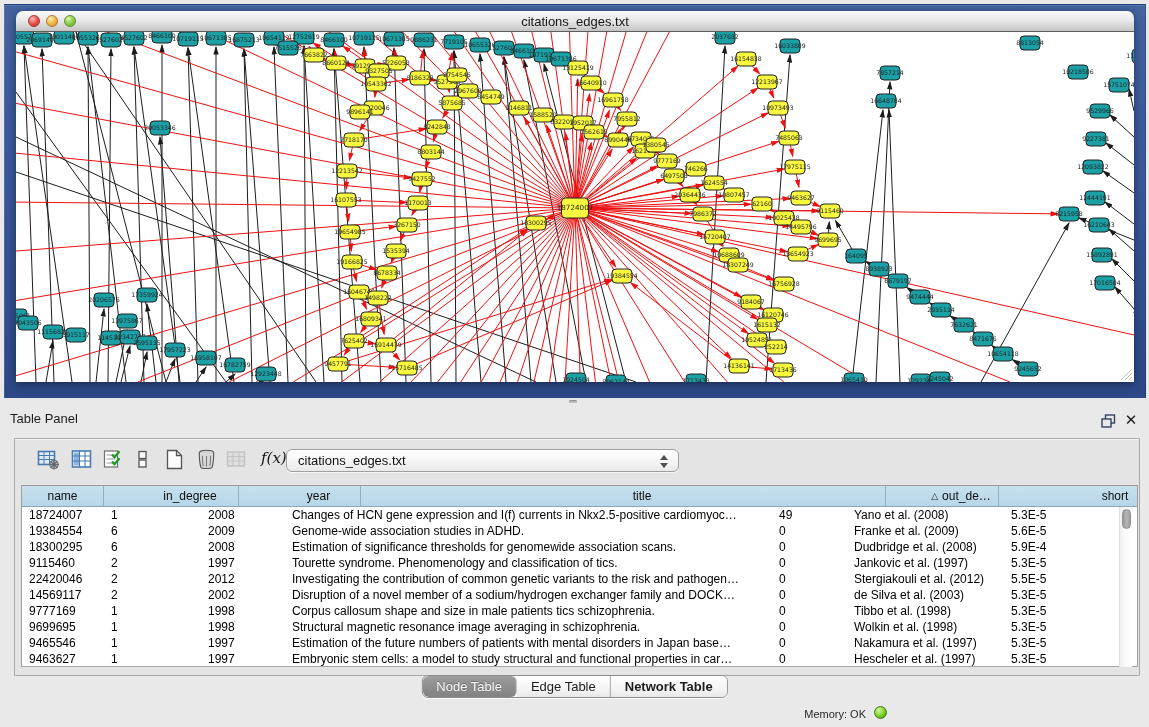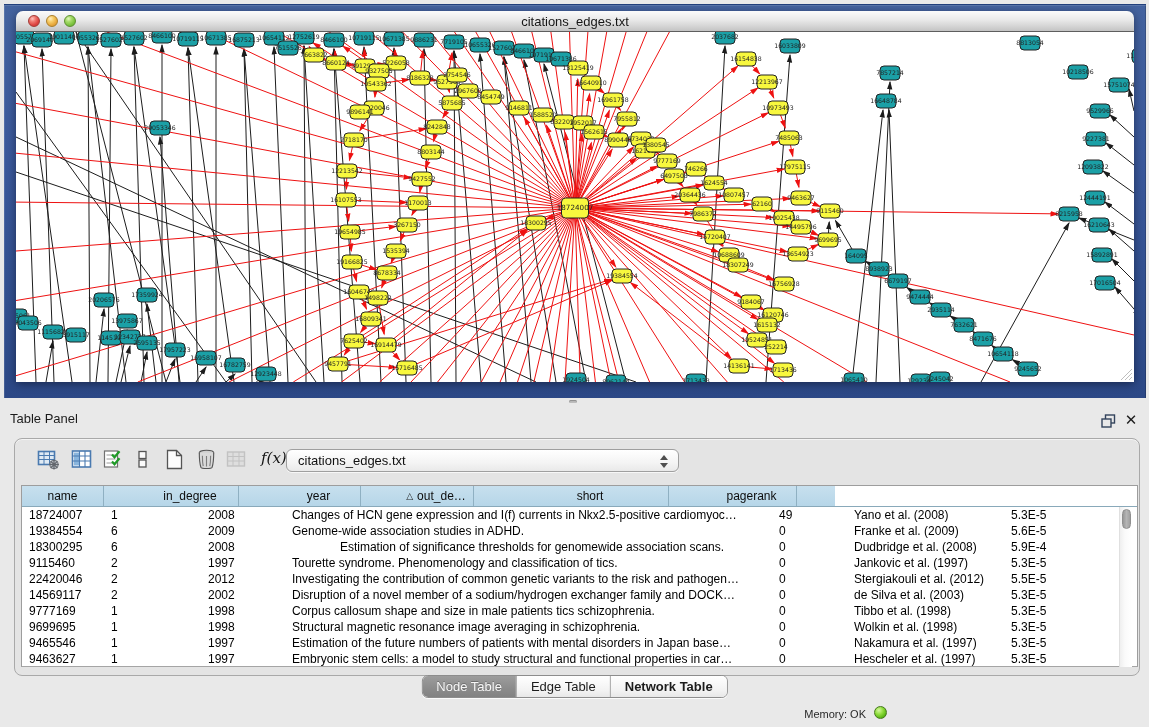--- a/index.html
+++ b/index.html
@@ -31,21 +31,21 @@
 .splitter .dimple { position:absolute; left:569px; top:2px; width:8px; height:3px; border-radius:2px;
   background:#bdbdbd; box-shadow:inset 0 1px 1px rgba(0,0,0,.25); }
 .tp-header { position:absolute; left:0; top:403px; width:1149px; height:32px; }
 .tp-title { position:absolute; left:10px; top:8px; font-size:13px; color:#1c1c1c; }
 .tp-float { position:absolute; left:1101px; top:11px; width:15px; height:14px; }
 .tp-close { position:absolute; left:1123px; top:8px; width:16px; height:18px; font-size:15px; font-weight:bold;
   color:#1a1a1a; text-align:center; line-height:18px; }
 
 
 .tp-box { position:absolute; left:14px; top:438px; width:1126px; height:238px; background:#e4e4e4;
-  border:1px solid #a9a9a9; border-radius:8px; box-shadow:inset 0 1px 0 rgba(255,255,255,.6); }
+  border:1px solid #a9a9a9; border-radius:1px; box-shadow:inset 0 1px 0 rgba(255,255,255,.6); }
 .toolbar { position:absolute; left:0; top:7px; width:100%; height:32px; }
 .tbtn { position:absolute; top:2px; width:24px; height:26px; }
 .tbtn svg { display:block; margin:auto; }
 .fx { font-family:"DejaVu Serif","Liberation Serif",serif; font-style:italic; font-size:15px; color:#111; }
 .combo { position:absolute; left:271px; top:3px; width:393px; height:23px; border:1px solid #9f9f9f; border-radius:6px;
   background:linear-gradient(180deg,#ffffff 0%,#f4f4f4 60%,#e9e9e9 100%); box-shadow:0 1px 0 rgba(255,255,255,.7); }
 .combo .val { position:absolute; left:11px; top:3px; font-size:13px; color:#101010; }
 .combo .arrows { position:absolute; right:9px; top:4px; width:9px; height:15px; }
 .combo .arrows i { position:absolute; left:0; width:0; height:0; border-left:4.5px solid transparent; border-right:4.5px solid transparent; }
 .combo .arrows i.up { top:1px; border-bottom:5px solid #4e4e4e; }
@@ -70,21 +70,21 @@
   background:linear-gradient(90deg,#989898,#b5b5b5 50%,#a0a0a0); border:0.5px solid #8f8f8f; }
 
 
 .tabs { position:absolute; left:50%; top:675px; transform:translateX(-50%); display:flex; height:23px;
   border:1px solid #8d8d8d; border-radius:6px; overflow:hidden; background:#ffffff;
   box-shadow:0 1px 0 rgba(255,255,255,.8); }
 .tab { display:flex; align-items:center; padding:0 14px; font-size:13px; color:#1c1c1c;
   background:linear-gradient(180deg,#ffffff 0%,#f2f2f2 70%,#e8e8e8 100%); border-right:1px solid #9a9a9a; }
 .tab:last-child { border-right:none;font-weight:bold; }
 .tab.active { background:linear-gradient(180deg,#9d9d9d 0%,#8b8b8b 60%,#828282 100%); color:#f7f7f7;
-  text-shadow:0 -1px 0 rgba(0,0,0,.25); }
+  text-shadow:0 -1px 0 rgba(0,0,0,.25);border-radius:6px; }
 
 
 .statusbar { position:absolute; left:0; top:700px; width:910px; height:27px; }
 .mem { position:absolute; right:44px; top:8px; font-size:11px; color:#2a2a2a; }
 .memdot { position:absolute; right:23px; top:6px; width:13px; height:13px; border-radius:50%;
   background:radial-gradient(circle at 35% 30%,#d6f7a0 0%,#8fdd3c 40%,#58b414 75%,#459308 100%);
   border:1px solid #45791c; }
 </style>
 </head>
 <body>
@@ -1037,20 +1037,21 @@
             <i class="dn"></i>
           </span>
       </div>
     </div>
 
     <div class="tbl">
       <div class="thead" id="thead">
           <div class="th" style="width: 82px;">name</div>
           <div class="th" style="width: 97px;">in_degree</div>
           <div class="th" style="width: 84px;">year</div>
+          <div class="th" style="width: 487px;">title</div>
           <div class="th" style="width: 75px;"><span class="sorttri">△</span>out_de…</div>
           <div class="th" style="width: 157px;">short</div>
           <div class="th" style="width: 90px;">pagerank</div>
           <div class="th filler" style="flex: 1 1 0%;"></div>
         </div>
       <div class="tbody" id="tbody">
         <div class="vscroll">
           <div class="thumb"></div>
         </div>
       <div class="tr">
@@ -1068,21 +1069,21 @@
             <div class="td" style="width: 84px;"><span>2009</span></div>
             <div class="td" style="width: 487px;"><span>Genome-wide association studies in ADHD.</span></div>
             <div class="td" style="width: 75px;"><span>0</span></div>
             <div class="td" style="width: 157px;"><span>Franke et al. (2009)</span></div>
             <div class="td" style="width: 90px;"><span>5.6E-5</span></div>
           </div>
           <div class="tr">
             <div class="td" style="width: 82px;"><span>18300295</span></div>
             <div class="td" style="width: 97px;"><span>6</span></div>
             <div class="td" style="width: 84px;"><span>2008</span></div>
-            <div class="td" style="width: 487px; text-align: center;"><span>Estimation of significance thresholds for genomewide association scans.</span></div>
+            <div class="td" style="width: 487px;"><span>Estimation of significance thresholds for genomewide association scans.</span></div>
             <div class="td" style="width: 75px;"><span>0</span></div>
             <div class="td" style="width: 157px;"><span>Dudbridge et al. (2008)</span></div>
             <div class="td" style="width: 90px;"><span>5.9E-4</span></div>
           </div>
           <div class="tr">
             <div class="td" style="width: 82px;"><span>9115460</span></div>
             <div class="td" style="width: 97px;"><span>2</span></div>
             <div class="td" style="width: 84px;"><span>1997</span></div>
             <div class="td" style="width: 487px;"><span>Tourette syndrome. Phenomenology and classification of tics.</span></div>
             <div class="td" style="width: 75px;"><span>0</span></div>

